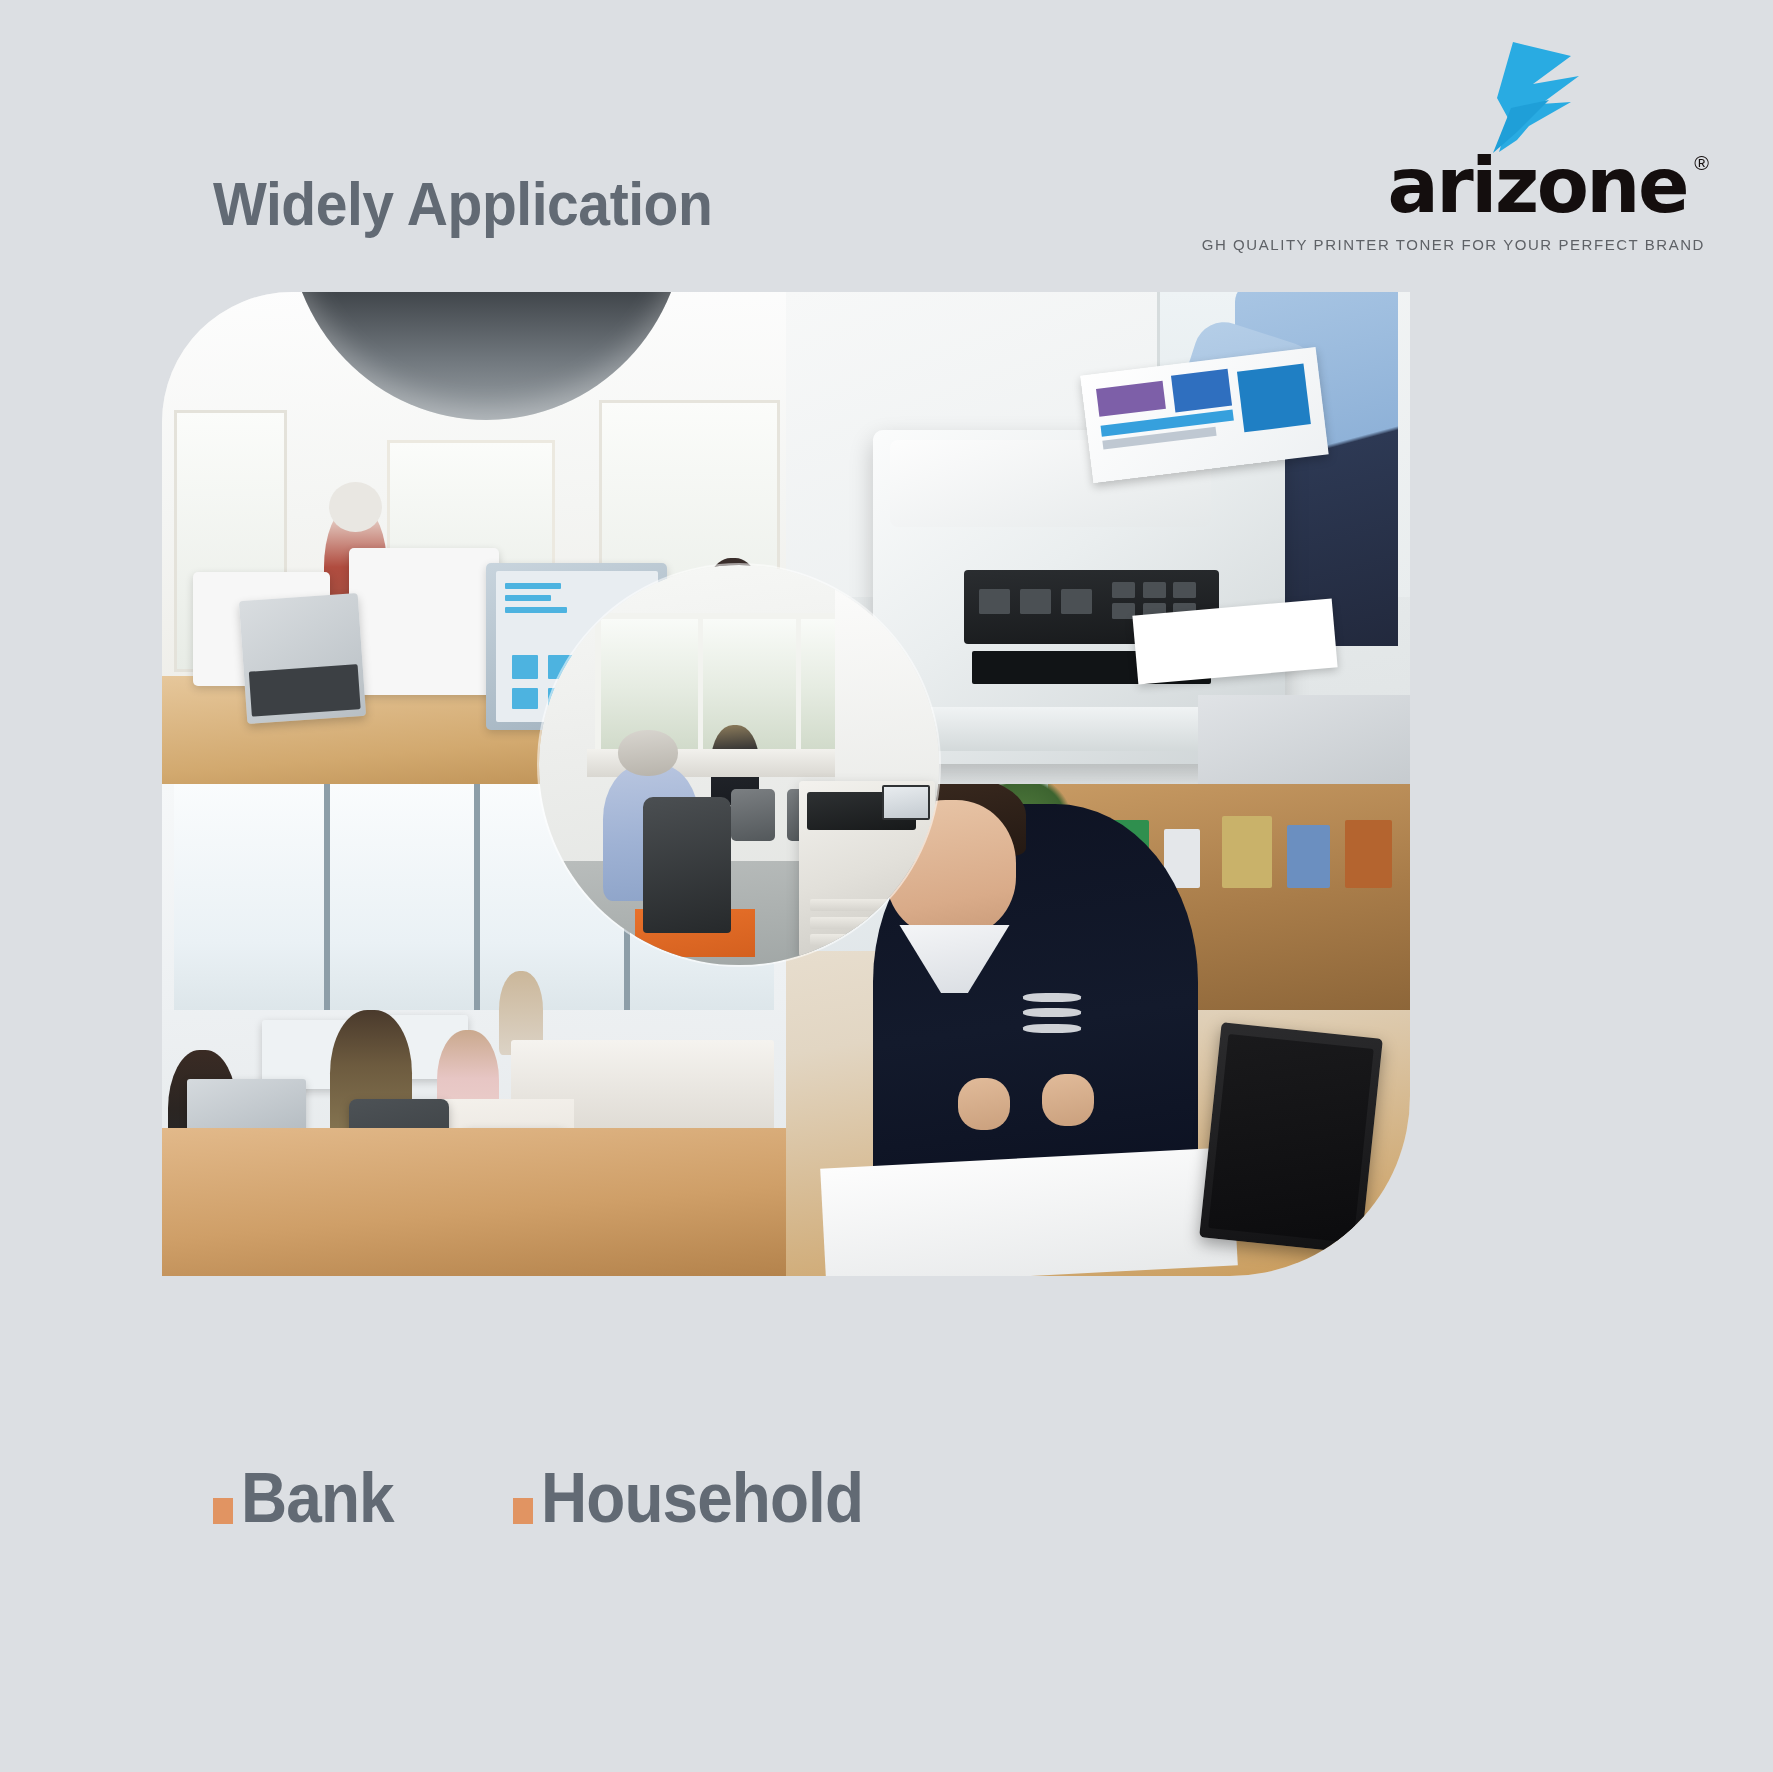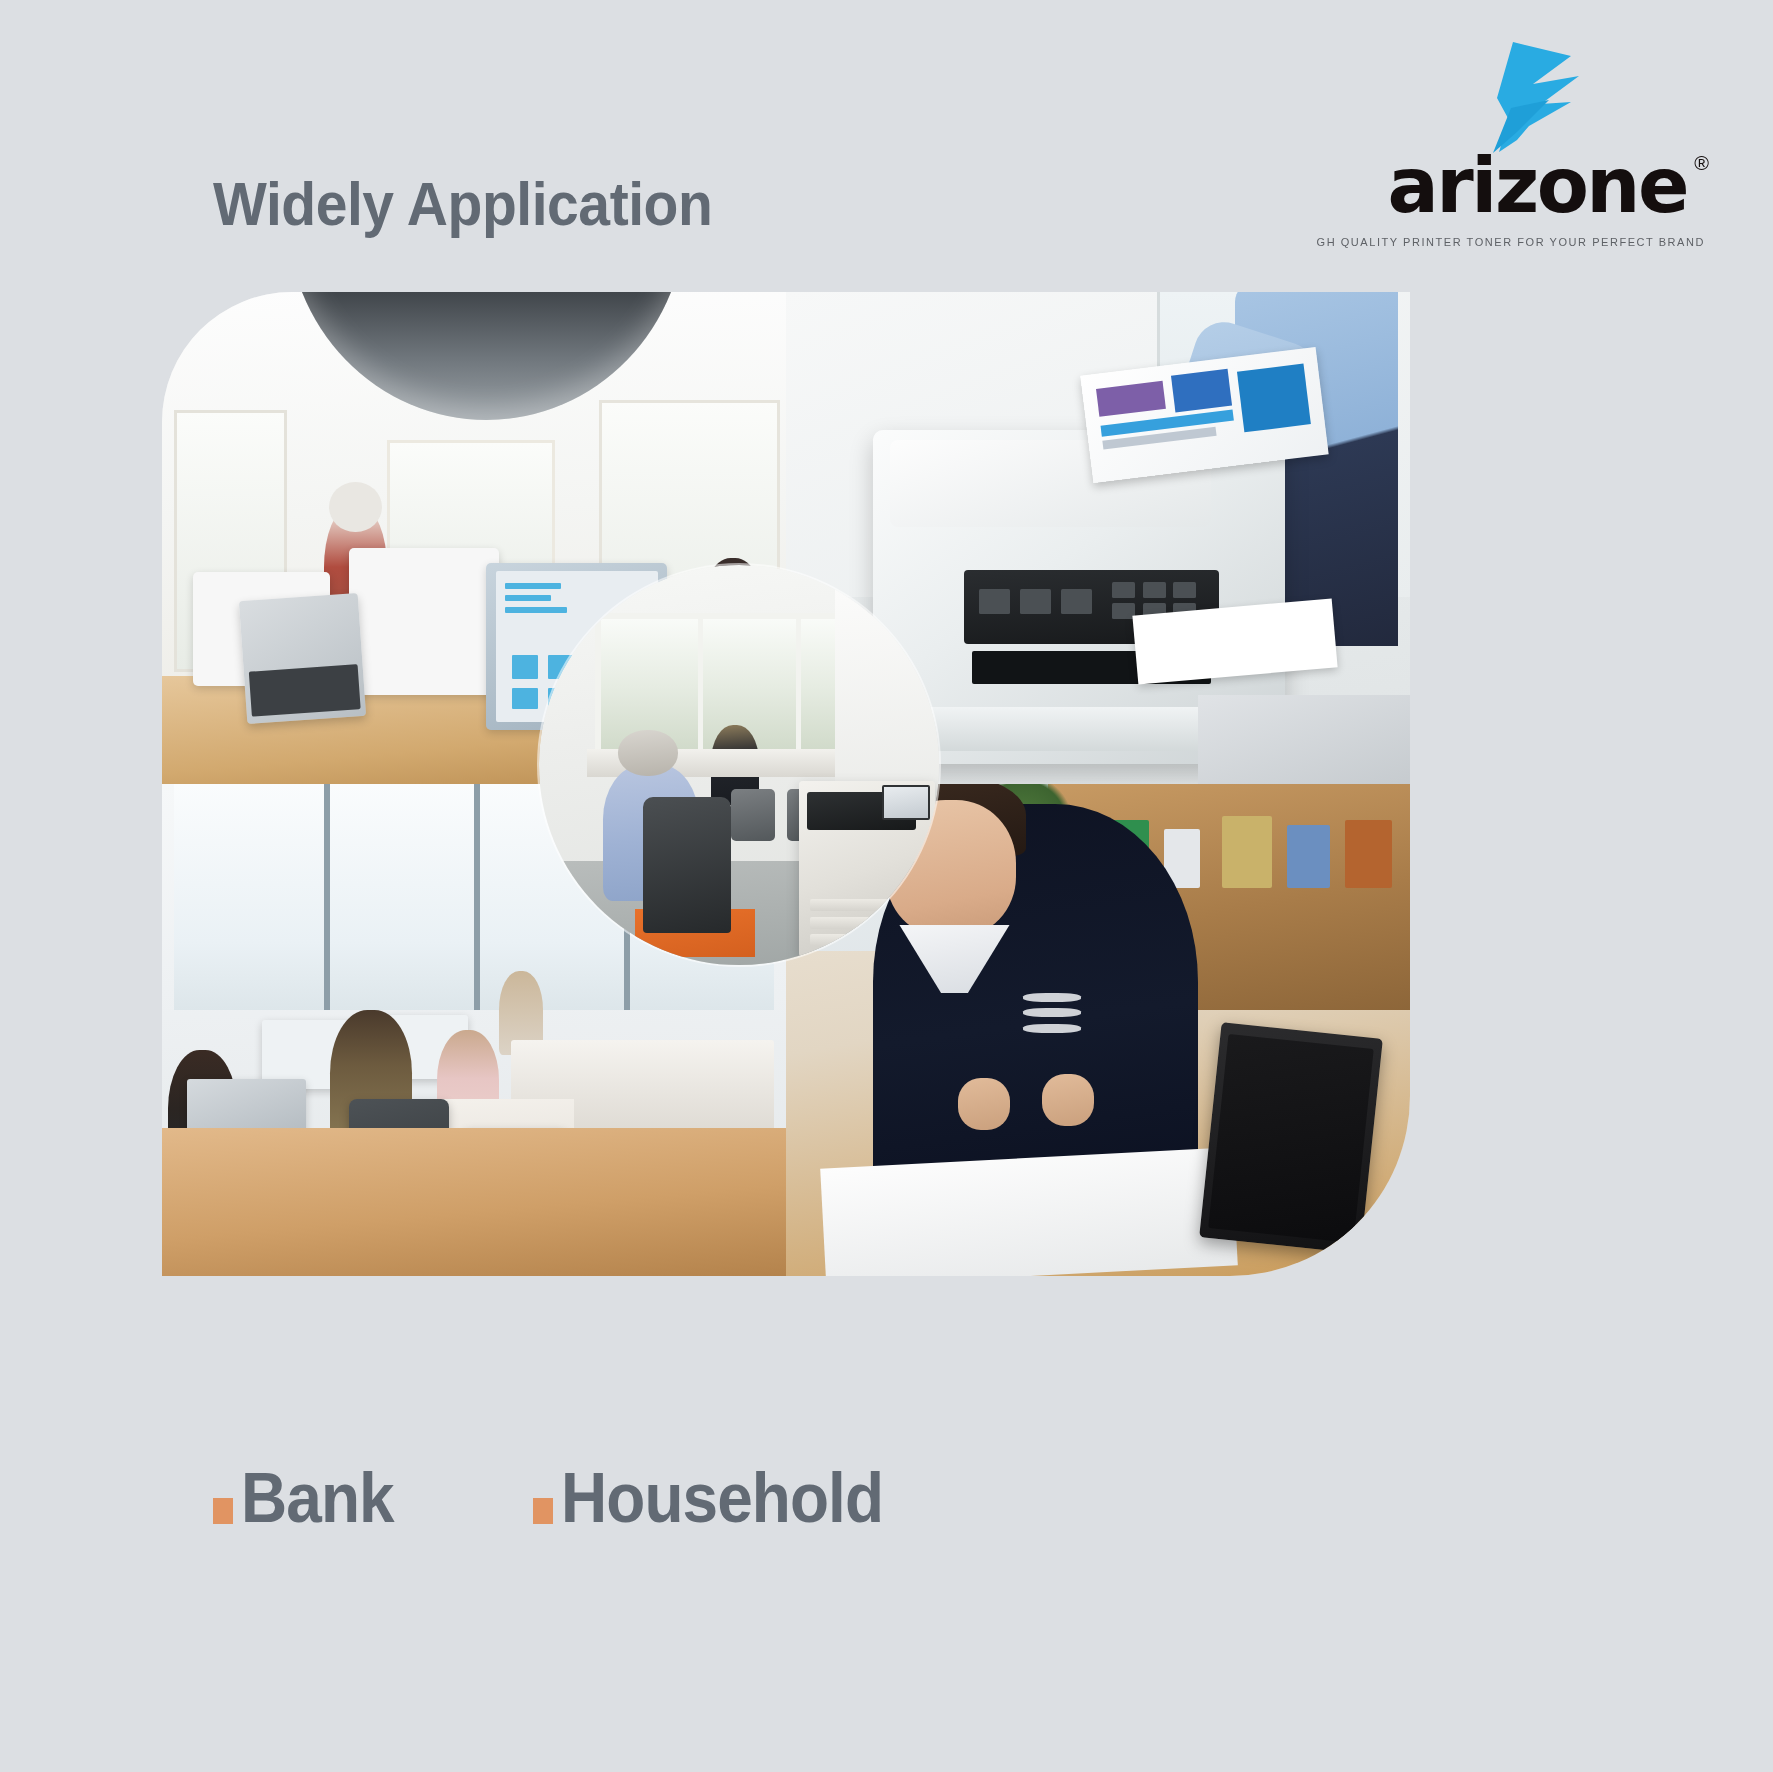--- a/index.html
+++ b/index.html
@@ -28,21 +28,21 @@
     font-size:76px;font-weight:bold;color:#140e0e;
     letter-spacing:-2.5px;line-height:1;
     font-family:"DejaVu Sans", sans-serif;
   }
   #logo-reg{
     position:absolute;right:4px;top:112px;
     font-size:20px;color:#140e0e;font-weight:normal;
   }
   #logo-tagline{
     position:absolute;right:8px;top:196px;
-    font-size:11px;color:#5e6166;
+    font-size:15px;color:#5e6166;
     letter-spacing:1.55px;white-space:nowrap;
     font-family:"Liberation Sans", sans-serif;
   }
 
   
   #collage{
     position:absolute;left:162px;top:292px;
     width:1248px;height:984px;
     border-top-left-radius:130px;
     border-bottom-right-radius:180px;
@@ -235,21 +235,21 @@
   .cc-copier .cap{position:absolute;left:6%;top:6%;width:80%;height:22%;
     background:linear-gradient(170deg,#2e3133,#17191a);border-radius:3px;}
   .cc-copier .scrn{position:absolute;right:4%;top:2%;width:32%;height:18%;
     background:linear-gradient(170deg,#e8ecef,#c3cad0);border-radius:2px;
     border:2px solid #2f3234;}
   .cc-copier .drw{position:absolute;left:8%;width:76%;height:7%;
     background:linear-gradient(180deg,#eceae4,#d5d3cd);border-radius:2px;}
 
   
   #labels{position:absolute;left:213px;top:1462px;width:1320px;}
-  .lab-row{display:flex;align-items:flex-start;margin-bottom:48px;gap:20px;}
+  .lab-row{display:flex;align-items:flex-start;margin-bottom:48px;}
   .lab{display:flex;align-items:center;}
   .lab .bullet{
     width:20px;height:26px;background:#e19462;
     margin-right:8px;flex:0 0 auto;align-self:flex-end;margin-bottom:9px;
   }
   .lab .txt{
     font-size:71px;font-weight:bold;color:#626a74;
     line-height:1;letter-spacing:-1px;
     transform:scaleX(0.9);transform-origin:left center;
     white-space:nowrap;

